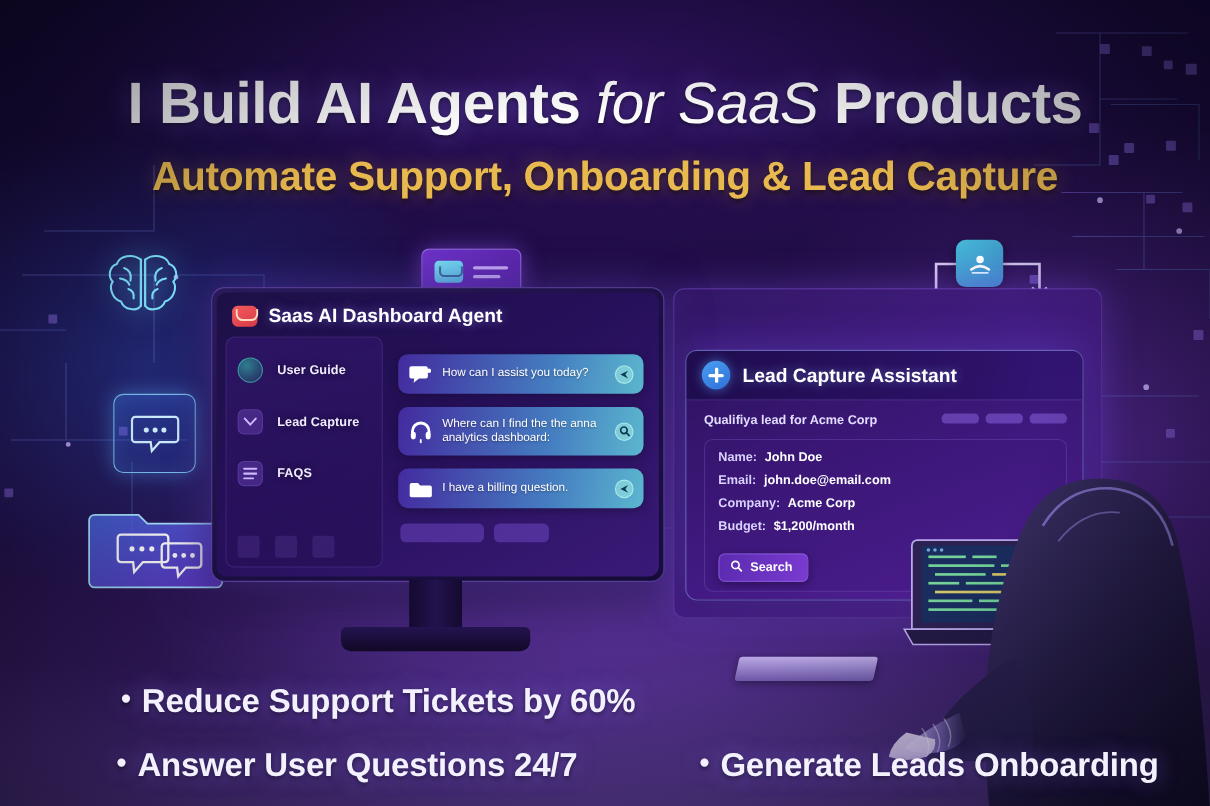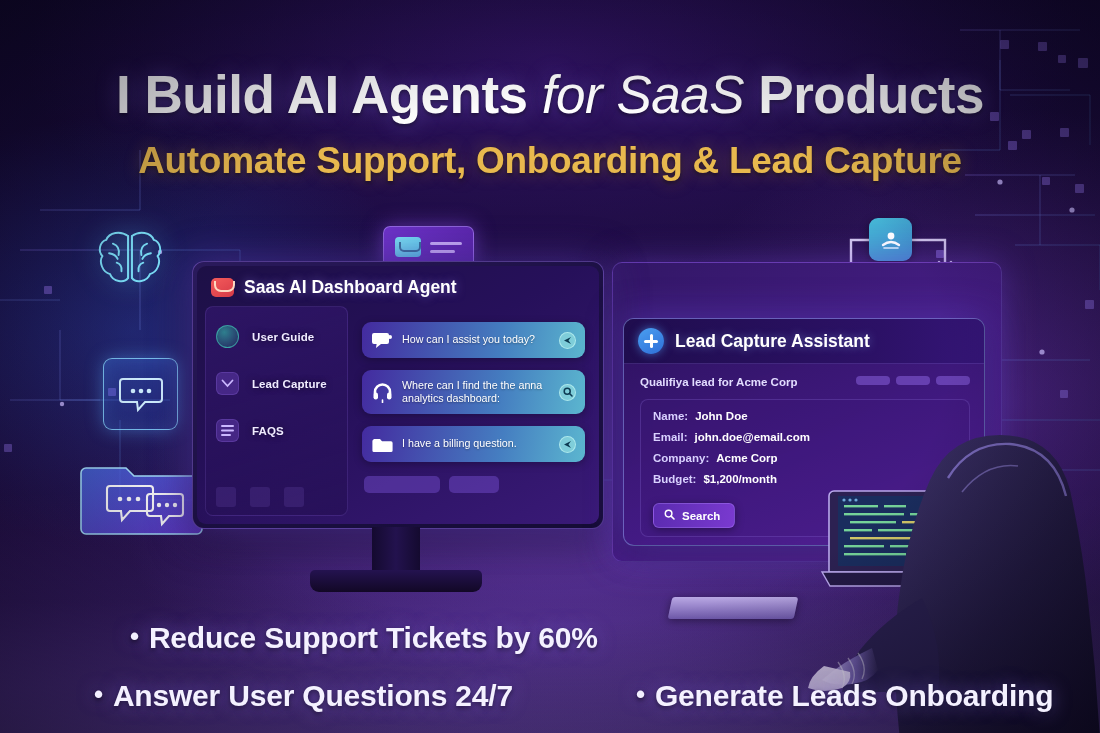--- a/index.html
+++ b/index.html
@@ -221,22 +221,22 @@
     box-shadow:0 2px 8px rgba(0,0,0,0.4);
   }
 
   
   .bullets { position:absolute; left:0; right:0; bottom:10px; }
   .bullet {
     position:absolute; font-size:30px; font-weight:700; color:#f4f1ff;
     white-space:nowrap; letter-spacing:-0.2px;
     text-shadow:0 0 18px rgba(140,110,240,0.55), 0 2px 5px rgba(0,0,0,0.6);
   }
-  .b1 { left:110px; bottom:68px;margin-left:20px; }
-  .b2 { left:94px; bottom:10px;text-align:center; }
+  .b1 { left:110px; bottom:68px; }
+  .b2 { left:106px; bottom:10px;text-align:center; }
   .b3 { left:636px; bottom:10px; }
   .dot { display:inline-block; margin-right:10px; font-size:26px; vertical-align:3px; }
 </style>
 </head>
 <body>
 
 <div class="stage">
 
   <svg class="circuit" width="1100" height="733" viewBox="0 0 1100 733">
     <defs>

